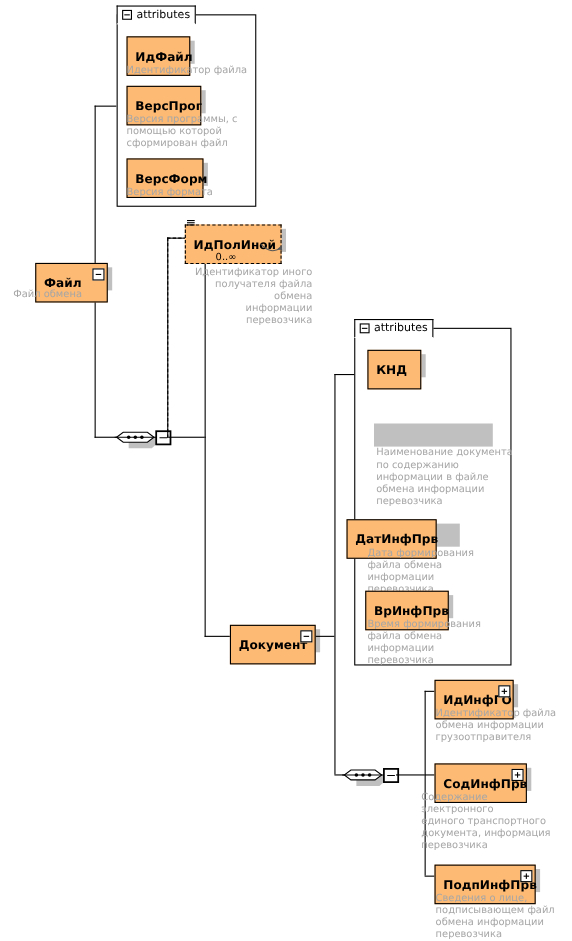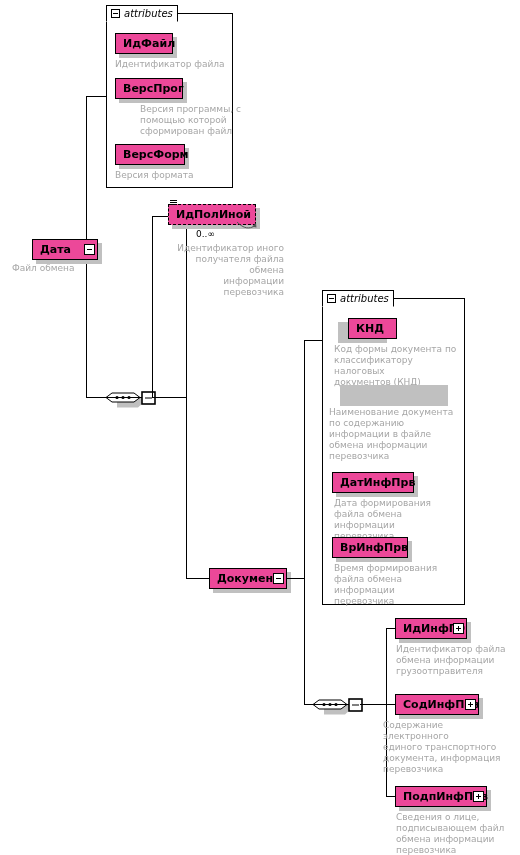--- a/index.html
+++ b/index.html
@@ -18,24 +18,24 @@
     position: absolute;
     left: 0; top: 0;
     width: 520px;
     height: 855px;
   }
   
   .el-box {
     position: absolute;
     box-sizing: border-box;
     border: 1px solid #000000;
-    background: #ec4899;
+    background: #fdba74;
     display: flex;
     align-items: center;
-    height: 21px;
+    height: 36px;
     padding: 0 4px 0 7px;
     white-space: nowrap;
   }
   .el-box .lbl {
     font-size: 11px;
     font-weight: bold;
     color: #000000;
     line-height: 11px;
     letter-spacing: 0px;
   }
@@ -89,21 +89,20 @@
     border-bottom: 1px solid #ffffff;
     background: #ffffff;
     height: 17px;
     display: flex;
     align-items: center;
     padding: 0 5px 0 4px;
     z-index: 3;
   }
   .attr-header .atxt {
     font-size: 10px;
-    font-style: italic;
     color: #000000;
     margin-left: 4px;
     line-height: 10px;
   }
   .attr-toggle {
     width: 9px;
     height: 9px;
     border: 1px solid #000000;
     background: #ffffff;
     box-sizing: border-box;
@@ -177,42 +176,42 @@
 
 <div id="diagram">
 
   <div class="ln v" style="left:86px; top:96px; height:302px;"></div>
   <div class="ln h" style="left:66px; top:249px; width:21px;"></div>
   <div class="ln h" style="left:86px; top:96px; width:20px;"></div>
   <div class="ln h" style="left:86px; top:397px; width:23px;"></div>
 
   <div class="el-shadow" style="left:36px; top:243px; width:66px; height:21px;"></div>
   <div class="el-box" style="left:32px; top:239px; width:66px;">
-    <span class="lbl">Дата</span>
+    <span class="lbl">Файл</span>
   </div>
   <div class="toggle" style="left:84px; top:244px;"></div>
   <div class="doc" style="left:12px; top:263px; width:92px;">Файл обмена</div>
 
   <div class="attr-panel" style="left:106px; top:13px; width:127px; height:175px;"></div>
   <div class="attr-header" style="left:106px; top:5px; width:72px;">
     <span class="attr-toggle"></span>
     <span class="atxt">attributes</span>
   </div>
 
   <div class="el-shadow" style="left:119px; top:37px; width:58px; height:21px;"></div>
   <div class="el-box" style="left:115px; top:33px; width:58px;">
     <span class="lbl">ИдФайл</span>
   </div>
   <div class="doc" style="left:115px; top:59px; width:115px;">Идентификатор файла</div>
 
   <div class="el-shadow" style="left:119px; top:82px; width:68px; height:21px;"></div>
   <div class="el-box" style="left:115px; top:78px; width:68px;">
     <span class="lbl">ВерсПрог</span>
   </div>
-  <div class="doc" style="left:115px; top:104px; width:112px;margin-left:25px;">Версия программы, с
+  <div class="doc" style="left:115px; top:104px; width:112px;">Версия программы, с
 помощью которой
 сформирован файл</div>
 
   <div class="el-shadow" style="left:119px; top:148px; width:70px; height:21px;"></div>
   <div class="el-box" style="left:115px; top:144px; width:70px;">
     <span class="lbl">ВерсФорм</span>
   </div>
   <div class="doc" style="left:115px; top:170px; width:112px;">Версия формата</div>
 
   <div class="seq" style="left:104px; top:388px;">
@@ -264,36 +263,33 @@
   <div class="ln h" style="left:304px; top:340px; width:19px;"></div>
   <div class="ln h" style="left:304px; top:704px; width:12px;"></div>
 
   <div class="attr-panel" style="left:322px; top:298px; width:143px; height:307px;"></div>
   <div class="attr-header" style="left:322px; top:290px; width:72px;">
     <span class="attr-toggle"></span>
     <span class="atxt">attributes</span>
   </div>
 
   <div class="el-shadow" style="left:338px; top:322px; width:49px; height:21px;"></div>
-  <div class="el-box" style="left:348px; top:318px; width:49px;">
+  <div class="el-box" style="left:334px; top:318px; width:49px;">
     <span class="lbl">КНД</span>
   </div>
-  <div class="doc" style="left:334px; top:344px; width:128px;">Код формы документа по
-классификатору налоговых
-документов (КНД)</div>
 
   <div class="el-shadow" style="left:340px; top:385px; width:108px; height:21px;"></div>
-  <div class="doc" style="left:329px; top:407px; width:128px;">Наименование документа
+  <div class="doc" style="left:342px; top:407px; width:128px;">Наименование документа
 по содержанию
 информации в файле
 обмена информации
 перевозчика</div>
 
   <div class="el-shadow" style="left:336px; top:476px; width:82px; height:21px;"></div>
-  <div class="el-box" style="left:332px; top:472px; width:82px;">
+  <div class="el-box" style="left:315px; top:472px; width:82px;">
     <span class="lbl">ДатИнфПрв</span>
   </div>
   <div class="doc" style="left:334px; top:498px; width:130px;">Дата формирования
 файла обмена информации
 перевозчика</div>
 
   <div class="el-shadow" style="left:336px; top:541px; width:76px; height:21px;"></div>
   <div class="el-box" style="left:332px; top:537px; width:76px;">
     <span class="lbl">ВрИнфПрв</span>
   </div>

